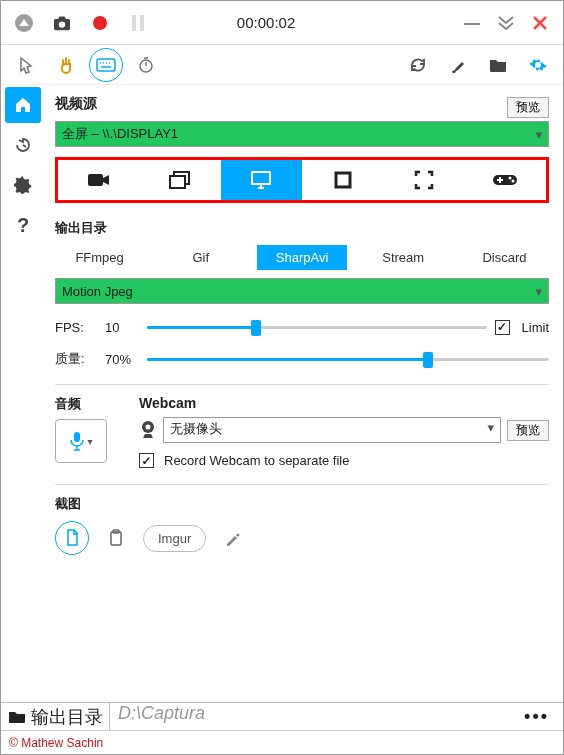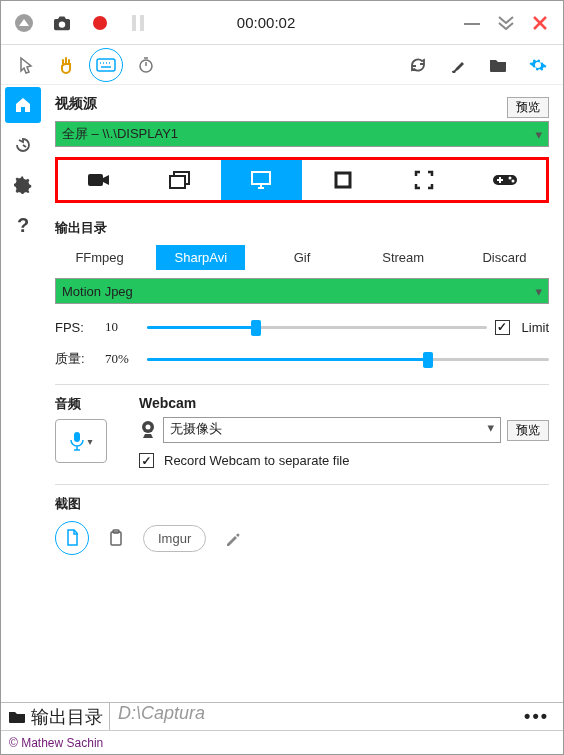--- a/index.html
+++ b/index.html
@@ -74,21 +74,21 @@
     color:#222;font-size:18px;background:#fff;
   }
   .src-btn.sel{background:#00a8ff;color:#fff;}
   
   .enc-row{display:flex;gap:12px;margin-top:8px;margin-bottom:8px;}
   .enc-tab{flex:1;text-align:center;padding:5px 0;font-size:13px;color:#333;cursor:pointer;}
   .enc-tab.sel{background:#00a8ff;color:#fff;}
   
   .row{display:flex;align-items:center;gap:8px;margin-top:14px;}
   .row-label{width:42px;}
-  .val{width:34px;font-family:Liberation Serif, serif;}
+  .val{width:34px;}
   .slider-wrap{flex:1;position:relative;height:18px;}
   .track{position:absolute;top:8px;left:0;right:0;height:3px;background:#ccc;border-radius:2px;}
   .fill{position:absolute;top:8px;left:0;height:3px;background:#00a8ff;border-radius:2px;}
   .thumb{position:absolute;top:2px;width:10px;height:16px;background:#00a8ff;border-radius:2px;transform:translateX(-50%);}
   .chk{width:15px;height:15px;border:1.5px solid #333;display:inline-flex;align-items:center;justify-content:center;font-size:12px;margin-right:4px;}
   .chk.ck::after{content:"✓";color:#222;font-weight:700;line-height:1;}
   hr.sep{border:none;border-top:1px solid #ddd;margin:16px 0 10px;}
   
   .aw-row{display:flex;gap:14px;}
   .audio-col{width:70px;}
@@ -101,21 +101,21 @@
   .web-select{flex:1;height:26px;border:1px solid #999;padding:2px 6px;display:flex;align-items:flex-start;justify-content:space-between;}
   
   .shot-row{display:flex;align-items:center;gap:10px;margin-top:8px;}
   .chip{border:1px solid #bbb;border-radius:16px;padding:5px 14px;font-size:13px;color:#555;}
   .round-ico{width:34px;height:34px;border-radius:50%;display:flex;align-items:center;justify-content:center;}
   .round-ico.outlined{border:1.5px solid #00a8ff;color:#00a8ff;}
   
   .footer1{height:28px;border-top:1px solid #bbb;display:flex;align-items:center;padding:0 8px;gap:6px;font-size:18px;}
   .footer1-path{flex:1;border-left:1px solid #bbb;height:100%;display:flex;align-items:flex-start;padding:0 8px;color:#888;font-style:italic;}
   .footer-dots{letter-spacing:2px;font-weight:700;color:#222;cursor:pointer;padding:0 6px;}
-  .footer2{height:24px;border-top:1px solid #ccc;display:flex;align-items:center;padding:0 8px;font-size:12px;color:#701a75;}
+  .footer2{height:24px;border-top:1px solid #ccc;display:flex;align-items:center;padding:0 8px;font-size:12px;color:#b91c1c;}
   svg{display:block;}
 </style>
 </head>
 <body>
 
 <div class="titlebar" data-interactable="false">
   <div class="tb-btn" data-interactable="true">
     <span class="rec-shad"></span>
   </div>
   <div class="tb-btn" data-interactable="true">
@@ -277,22 +277,22 @@
             <circle cx="21" cy="9" r="1.5" fill="#fff"></circle>
             <rect x="5" y="7" width="6" height="2" fill="#fff"></rect>
             <rect x="7" y="5" width="2" height="6" fill="#fff"></rect>
           </svg>
       </div>
     </div>
 
     <h4 style="margin:16px 0 6px" data-interactable="false">输出目录</h4>
     <div class="enc-row" data-interactable="false">
       <div class="enc-tab" data-interactable="true">FFmpeg</div>
+      <div class="enc-tab" data-interactable="true">Gif</div>
       <div class="enc-tab sel" data-interactable="true">SharpAvi</div>
-      <div class="enc-tab" data-interactable="true">Gif</div>
       <div class="enc-tab" data-interactable="true">Stream</div>
       <div class="enc-tab" data-interactable="true">Discard</div>
     </div>
     <div class="select" data-interactable="true">
       <span data-interactable="false">Motion Jpeg</span>
       <span class="select-caret" data-interactable="false">▾</span>
     </div>
 
     <div class="row">
       <span class="row-label" data-interactable="false">FPS:</span>

